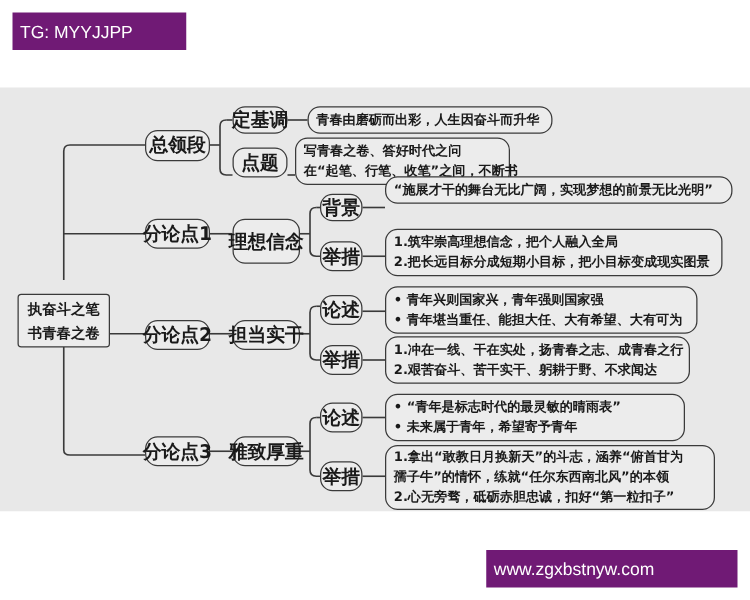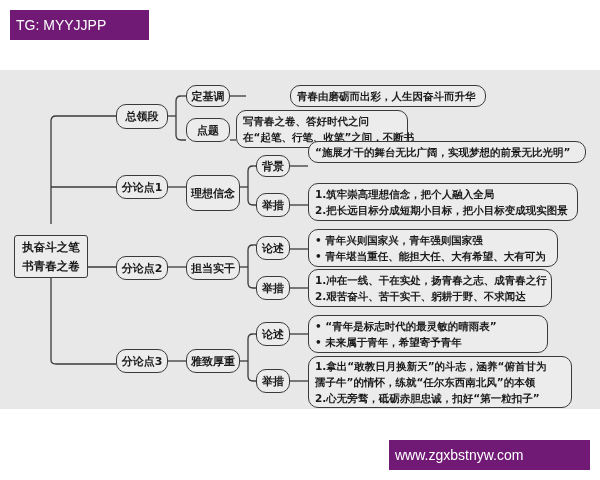--- a/index.html
+++ b/index.html
@@ -4,21 +4,21 @@
 <style>
   html, body { margin:0; padding:0; }
   body { width:600px; height:480px; position:relative; background:#ffffff; overflow:hidden;
          font-family:"DejaVu Sans","Liberation Sans",sans-serif; }
   .tag { position:absolute; background:#701a75; color:#ffffff; font-family:"Liberation Sans",sans-serif;
          font-size:14px; line-height:30px; padding:0 6px; }
   #tag-top { left:10px; top:10px; height:30px; width:127px; }
   #tag-bottom { left:389px; top:440px; height:30px; width:189px; font-size:14px; }
   .panel { position:absolute; left:0; top:70px; width:600px; height:339px; background:#e8e8e8; }
   .node { position:absolute; box-sizing:border-box; border:1.5px solid #3a3a3a; background:#ececec;
-          border-radius:10px; color:#1a1a1a; font-weight:bold; font-size:11px;
+          border-radius:10px; color:#1a1a1a; font-weight:bold; font-size:15px;
           display:flex; align-items:center; justify-content:center; white-space:nowrap; }
   .root { border-radius:3px; flex-direction:column; font-size:11.5px; line-height:19px; }
   .leaf { justify-content:flex-start; padding:0 6px; font-size:10.5px; line-height:16px;
           flex-direction:column; align-items:flex-start; }
   .leaf span { display:block; }
   svg.lines { position:absolute; left:0; top:0; }
   svg.lines path { fill:none; stroke:#3a3a3a; stroke-width:1.3; }
 </style>
 </head>
 <body>
@@ -63,21 +63,21 @@
   <path d="M290 381 H308"></path>
 </svg>
 
 <div class="node root" style="left:14px;top:224px;width:74px;height:43px;margin-top:11px;">
   <span>执奋斗之笔</span>
   <span>书青春之卷</span>
 </div>
 
 <div class="node" style="left:116px;top:104px;width:52px;height:25px;">总领段</div>
 <div class="node" style="left:186px;top:85px;width:44px;height:22px;">定基调</div>
-<div class="node leaf" style="left:246px;top:85px;width:196px;height:22px;justify-content:center;margin-left:44px;">
+<div class="node leaf" style="left:246px;top:85px;width:196px;height:22px;justify-content:center;">
   <span>青春由磨砺而出彩，人生因奋斗而升华</span>
 </div>
 <div class="node" style="left:186px;top:118px;width:44px;height:24px;">点题</div>
 <div class="node leaf" style="left:236px;top:110px;width:172px;height:38px;justify-content:center;">
   <span>写青春之卷、答好时代之问</span>
   <span>在“起笔、行笔、收笔”之间，不断书</span>
 </div>
 
 <div class="node" style="left:116px;top:175px;width:52px;height:24px;">分论点1</div>
 <div class="node" style="left:186px;top:175px;width:54px;height:36px;">理想信念</div>

